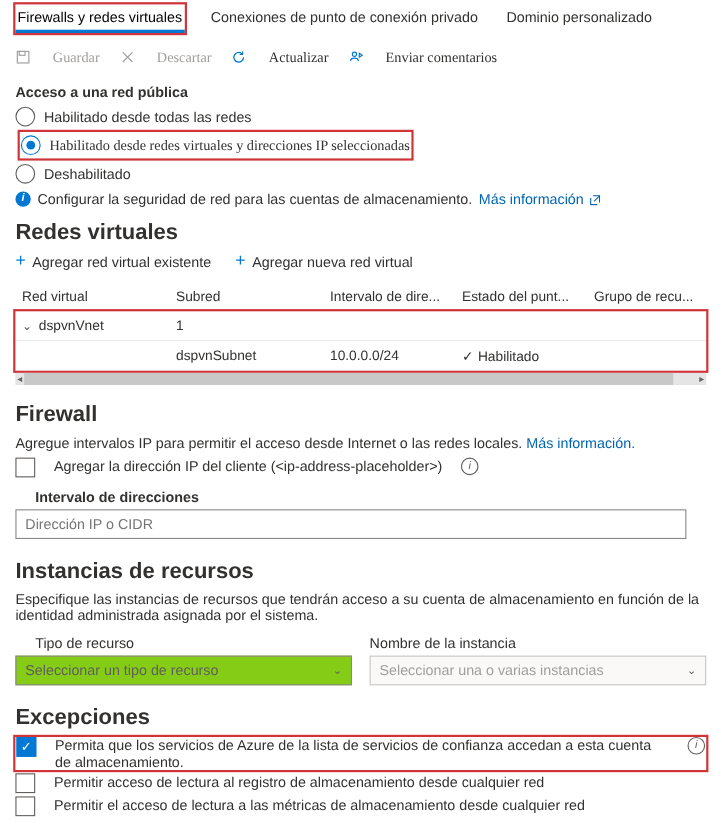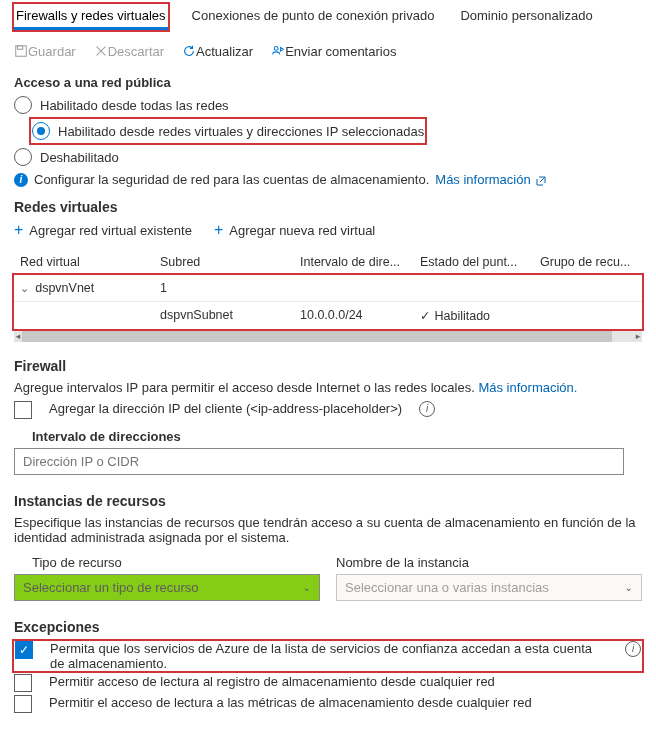--- a/index.html
+++ b/index.html
@@ -27,25 +27,25 @@
     border-bottom: 3px solid #0078d4;
     outline: 2px solid #d13438;
   }
   .toolbar {
     display: flex;
     gap: 18px;
     align-items: center;
     margin-bottom: 16px;
     font-size: 13px;
   }
-  .tb-btn { display: inline-flex; gap: 0; color: #605e5c; cursor: pointer; }
+  .tb-btn { display: inline-flex; align-items: center; gap: 20px; color: #605e5c; cursor: pointer; font-family: Liberation Serif, serif; }
   .tb-btn.disabled { color: #a19f9d; cursor: default; }
   .tb-btn svg { width: 14px; height: 14px; }
   .section-title { font-weight: 600; margin: 10px 0 6px 0; font-size: 13px; }
-  .section-title.big { font-size: 14px; }
+  .section-title.big { font-size: 20px; }
   .radio-row { display: flex; align-items: center; gap: 8px; margin: 3px 0; }
   .radio-outer {
     width: 16px; height: 16px; border: 1px solid #605e5c; border-radius: 50%;
     display: inline-flex; align-items: center; justify-content: center; flex: 0 0 auto;
   }
   .radio-outer.sel { border-color: #0078d4; }
   .radio-inner { width: 8px; height: 8px; border-radius: 50%; background: #0078d4; }
   .info-row { display: flex; align-items: center; gap: 6px; margin: 6px 0 12px 0; font-size: 13px; }
   .info-icon {
     width: 14px; height: 14px; border-radius: 50%; background: #0078d4; color: #fff;
@@ -145,21 +145,21 @@
       <span>Enviar comentarios</span>
     </span>
   </div>
 
   
   <div class="section-title">Acceso a una red pública</div>
   <div class="radio-row">
     <span class="radio-outer"></span>
     <span>Habilitado desde todas las redes</span>
   </div>
-  <div class="highlight-red" style="display:inline-block; margin:2px 17px;">
+  <div class="highlight-red" style="display:inline-block; margin:2px 4px;font-family:Liberation Serif, serif;">
     <div class="radio-row">
       <span class="radio-outer sel">
           <span class="radio-inner"></span>
         </span>
       <span>Habilitado desde redes virtuales y direcciones IP seleccionadas</span>
     </div>
   </div>
   <div class="radio-row">
     <span class="radio-outer"></span>
     <span>Deshabilitado</span>

